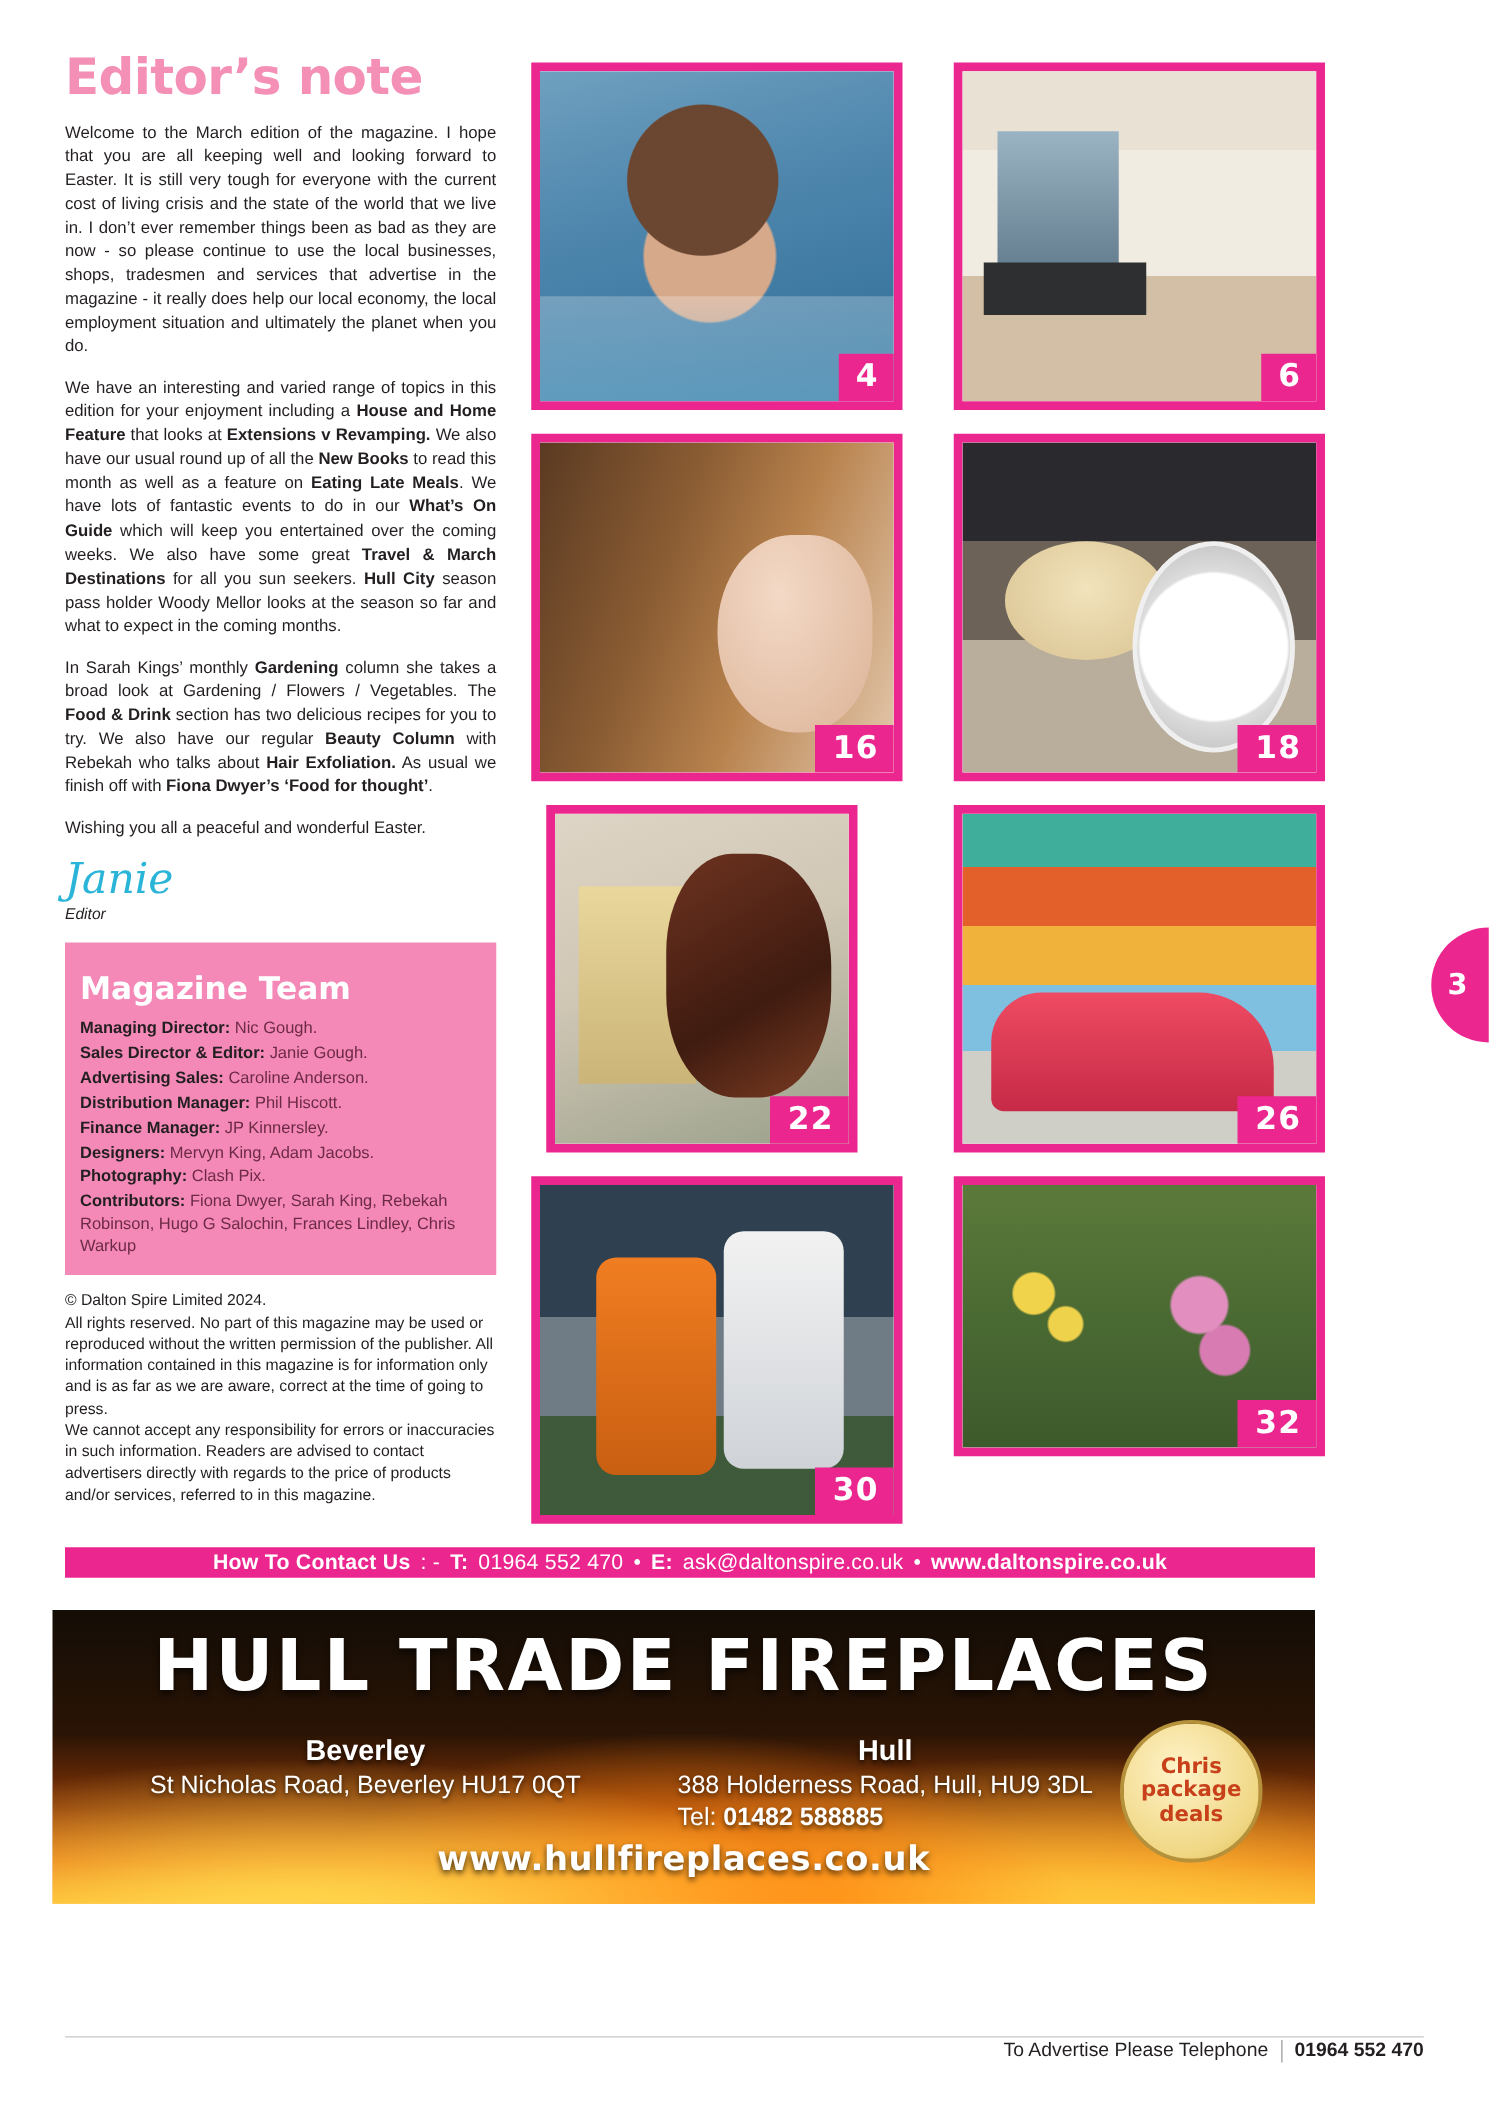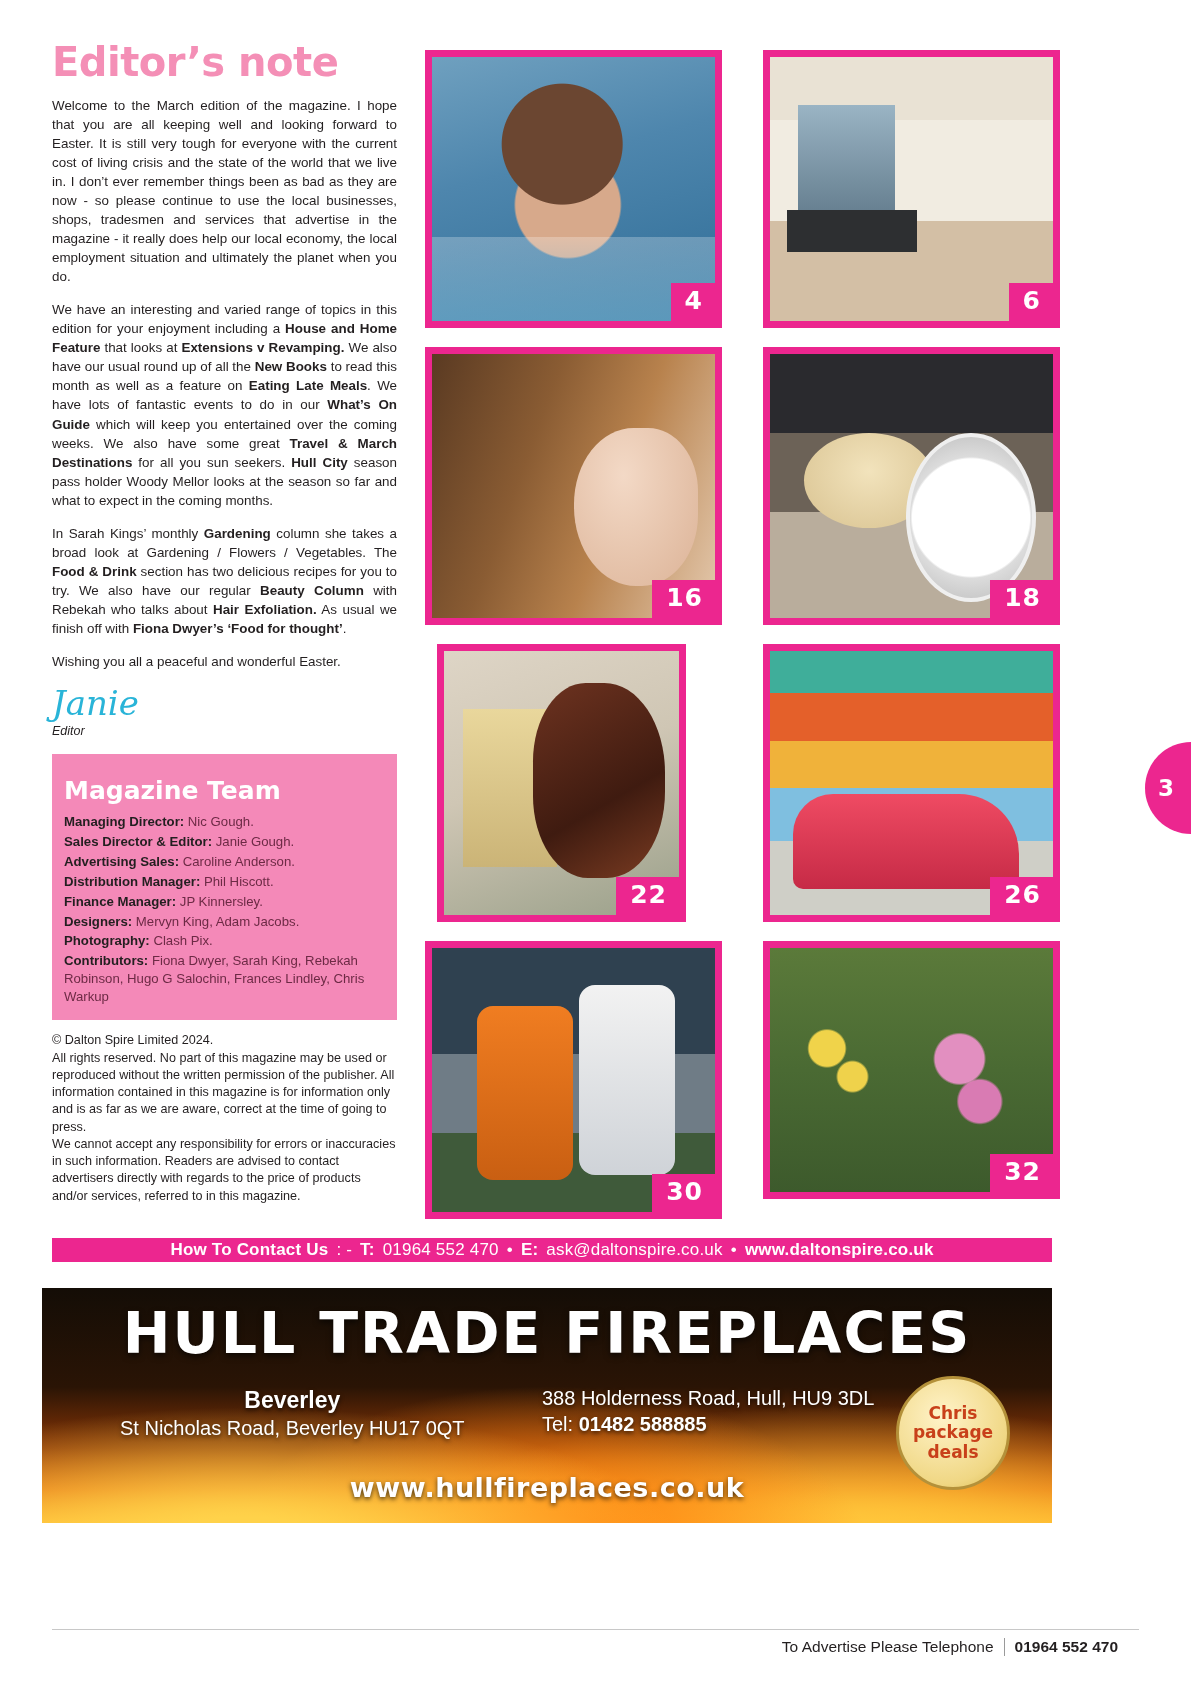--- a/index.html
+++ b/index.html
@@ -351,23 +351,22 @@
     box-sizing: border-box;
   }
 
   
   .footer {
     position: absolute;
     left: 0; right: 0;
     bottom: 22px;
     height: 30px;
     display: flex;
-    align-items: center;
     justify-content: flex-end;
-    padding-right: 73px;
+    padding-right: 52px;
     font-size: 15.5px;
     color: #231f20;
   }
   .footer .divider {
     display: inline-block;
     width: 1px;
     height: 18px;
     background: #9a9a9a;
     margin: 0 10px;
   }
@@ -472,21 +471,21 @@
   <div class="thumb" style="left:338px; top:594px; width:297px; height:278px;">
     <div class="ph img-cuba"></div>
     <div class="pagenum">26</div>
   </div>
 
   <div class="thumb" style="left:0px; top:891px; width:297px; height:278px;">
     <div class="ph img-football"></div>
     <div class="pagenum">30</div>
   </div>
 
-  <div class="thumb" style="left:338px; top:891px; width:297px; height:258px;">
+  <div class="thumb" style="left:338px; top:891px; width:297px; height:224px;">
     <div class="ph img-flowers"></div>
     <div class="pagenum">32</div>
   </div>
 </div>
 
 <div class="page-tab">3</div>
 
 <div class="contact-bar">
   <b class="seg">How To Contact Us</b>
   <span class="seg">:  -</span>
@@ -501,20 +500,21 @@
 
 <div class="advert">
   <div class="advert-title">HULL TRADE FIREPLACES</div>
 
   <div class="advert-col advert-left">
     <div class="town">Beverley</div>
     <div>St Nicholas Road, Beverley HU17 0QT</div>
   </div>
 
   <div class="advert-col advert-right">
+    <div class="town">Hull</div>
     <div>388 Holderness Road, Hull, HU9 3DL</div>
     <div class="tel">
       <span>Tel:</span>
       <b>01482 588885</b>
     </div>
   </div>
 
   <div class="stove-badge">
     <span>Chris</span>
     <span>package</span>

